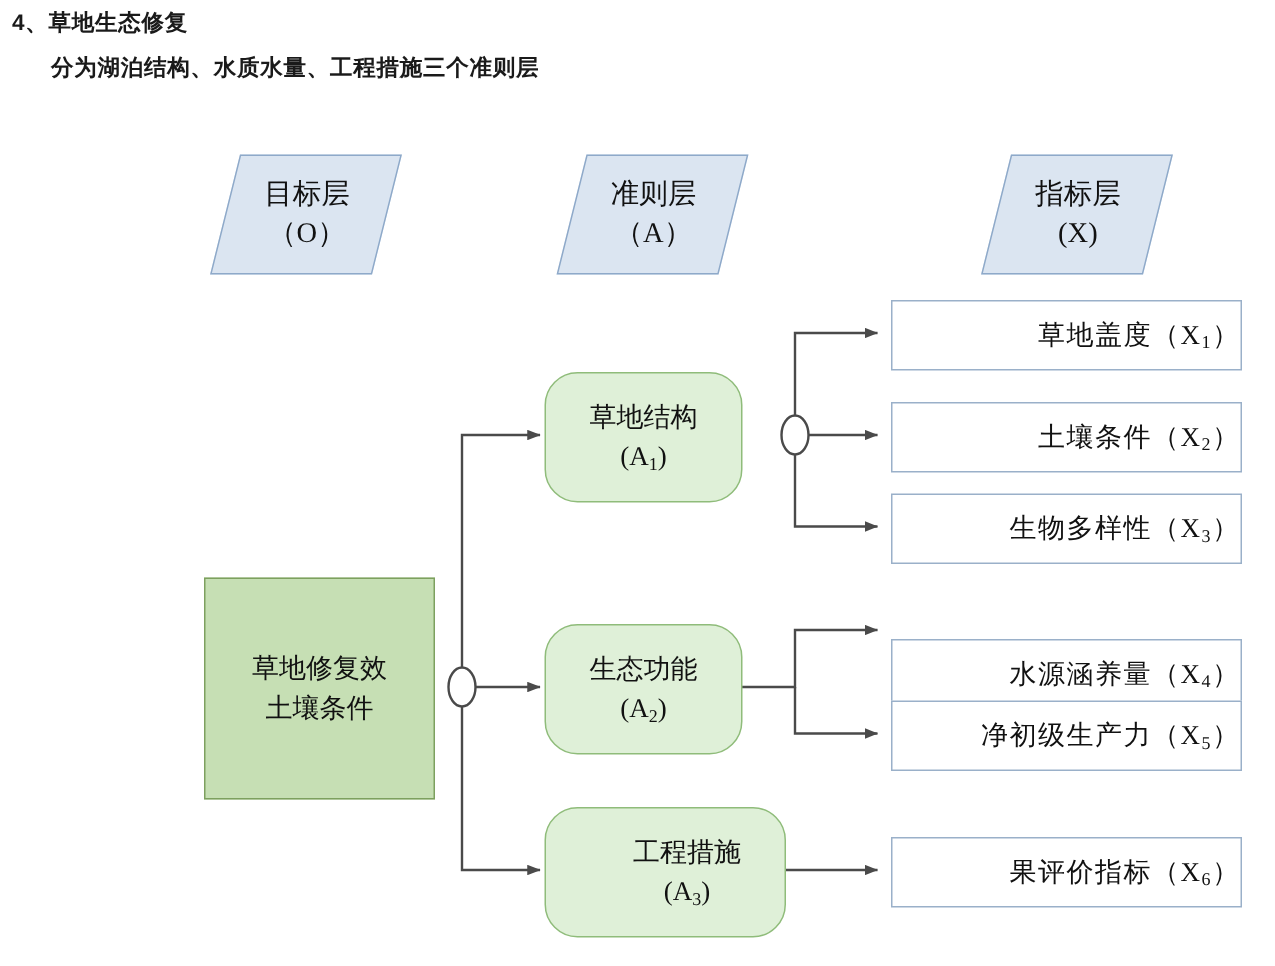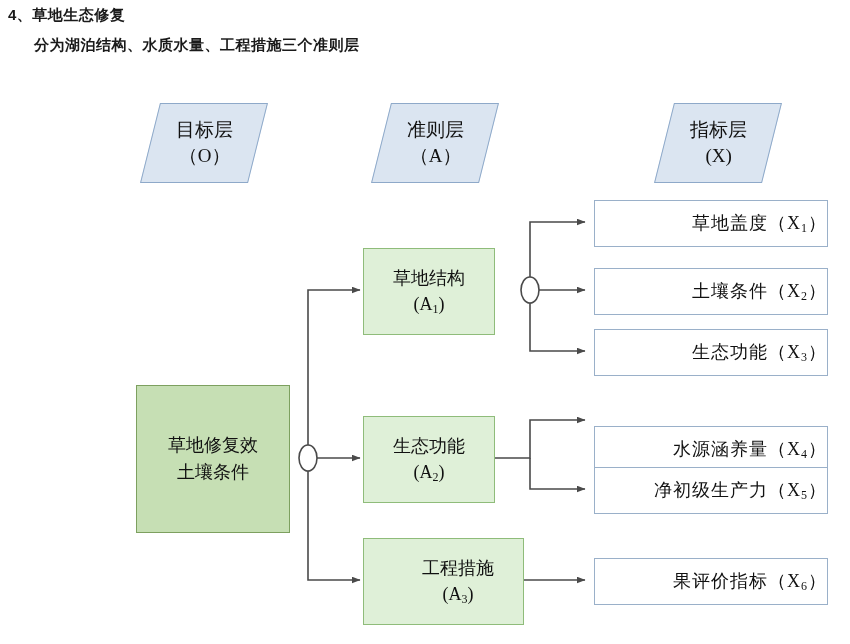--- a/index.html
+++ b/index.html
@@ -78,21 +78,21 @@
     line-height: 1.5;
     font-family: "Liberation Serif", serif;
     color: #111111;
   }
 
   
   .crit-box {
     position: absolute;
     background: #dff0d8;
     border: 1px solid #8fbc7a;
-    border-radius: 0;
+    border-radius: 22px;
     display: flex;
     align-items: center;
     justify-content: center;
     text-align: center;
     font-size: 18px;
     line-height: 1.45;
     font-family: "Liberation Serif", serif;
     color: #111111;
   }
   .sub { font-size: 12px; vertical-align: -0.25em; }
@@ -195,21 +195,21 @@
 
 <div class="ind-box" style="left:594px; top:200px; width:232px; height:45px;">
   <span><span>草地盖度（X</span><span class="sub">1</span><span>）</span></span>
 </div>
 
 <div class="ind-box" style="left:594px; top:268px; width:232px; height:45px;">
   <span><span>土壤条件（X</span><span class="sub">2</span><span>）</span></span>
 </div>
 
 <div class="ind-box" style="left:594px; top:329px; width:232px; height:45px;">
-  <span><span>生态功能（X</span><span class="sub">3</span><span>）</span></span>
+  <span><span>生物多样性（X</span><span class="sub">3</span><span>）</span></span>
 </div>
 
 <div class="ind-box" style="left:594px; top:398px; width:232px; height:45px;margin-top:28px;">
   <span><span>水源涵养量（X</span><span class="sub">4</span><span>）</span></span>
 </div>
 
 <div class="ind-box" style="left:594px; top:467px; width:232px; height:45px;">
   <span><span>净初级生产力（X</span><span class="sub">5</span><span>）</span></span>
 </div>
 

